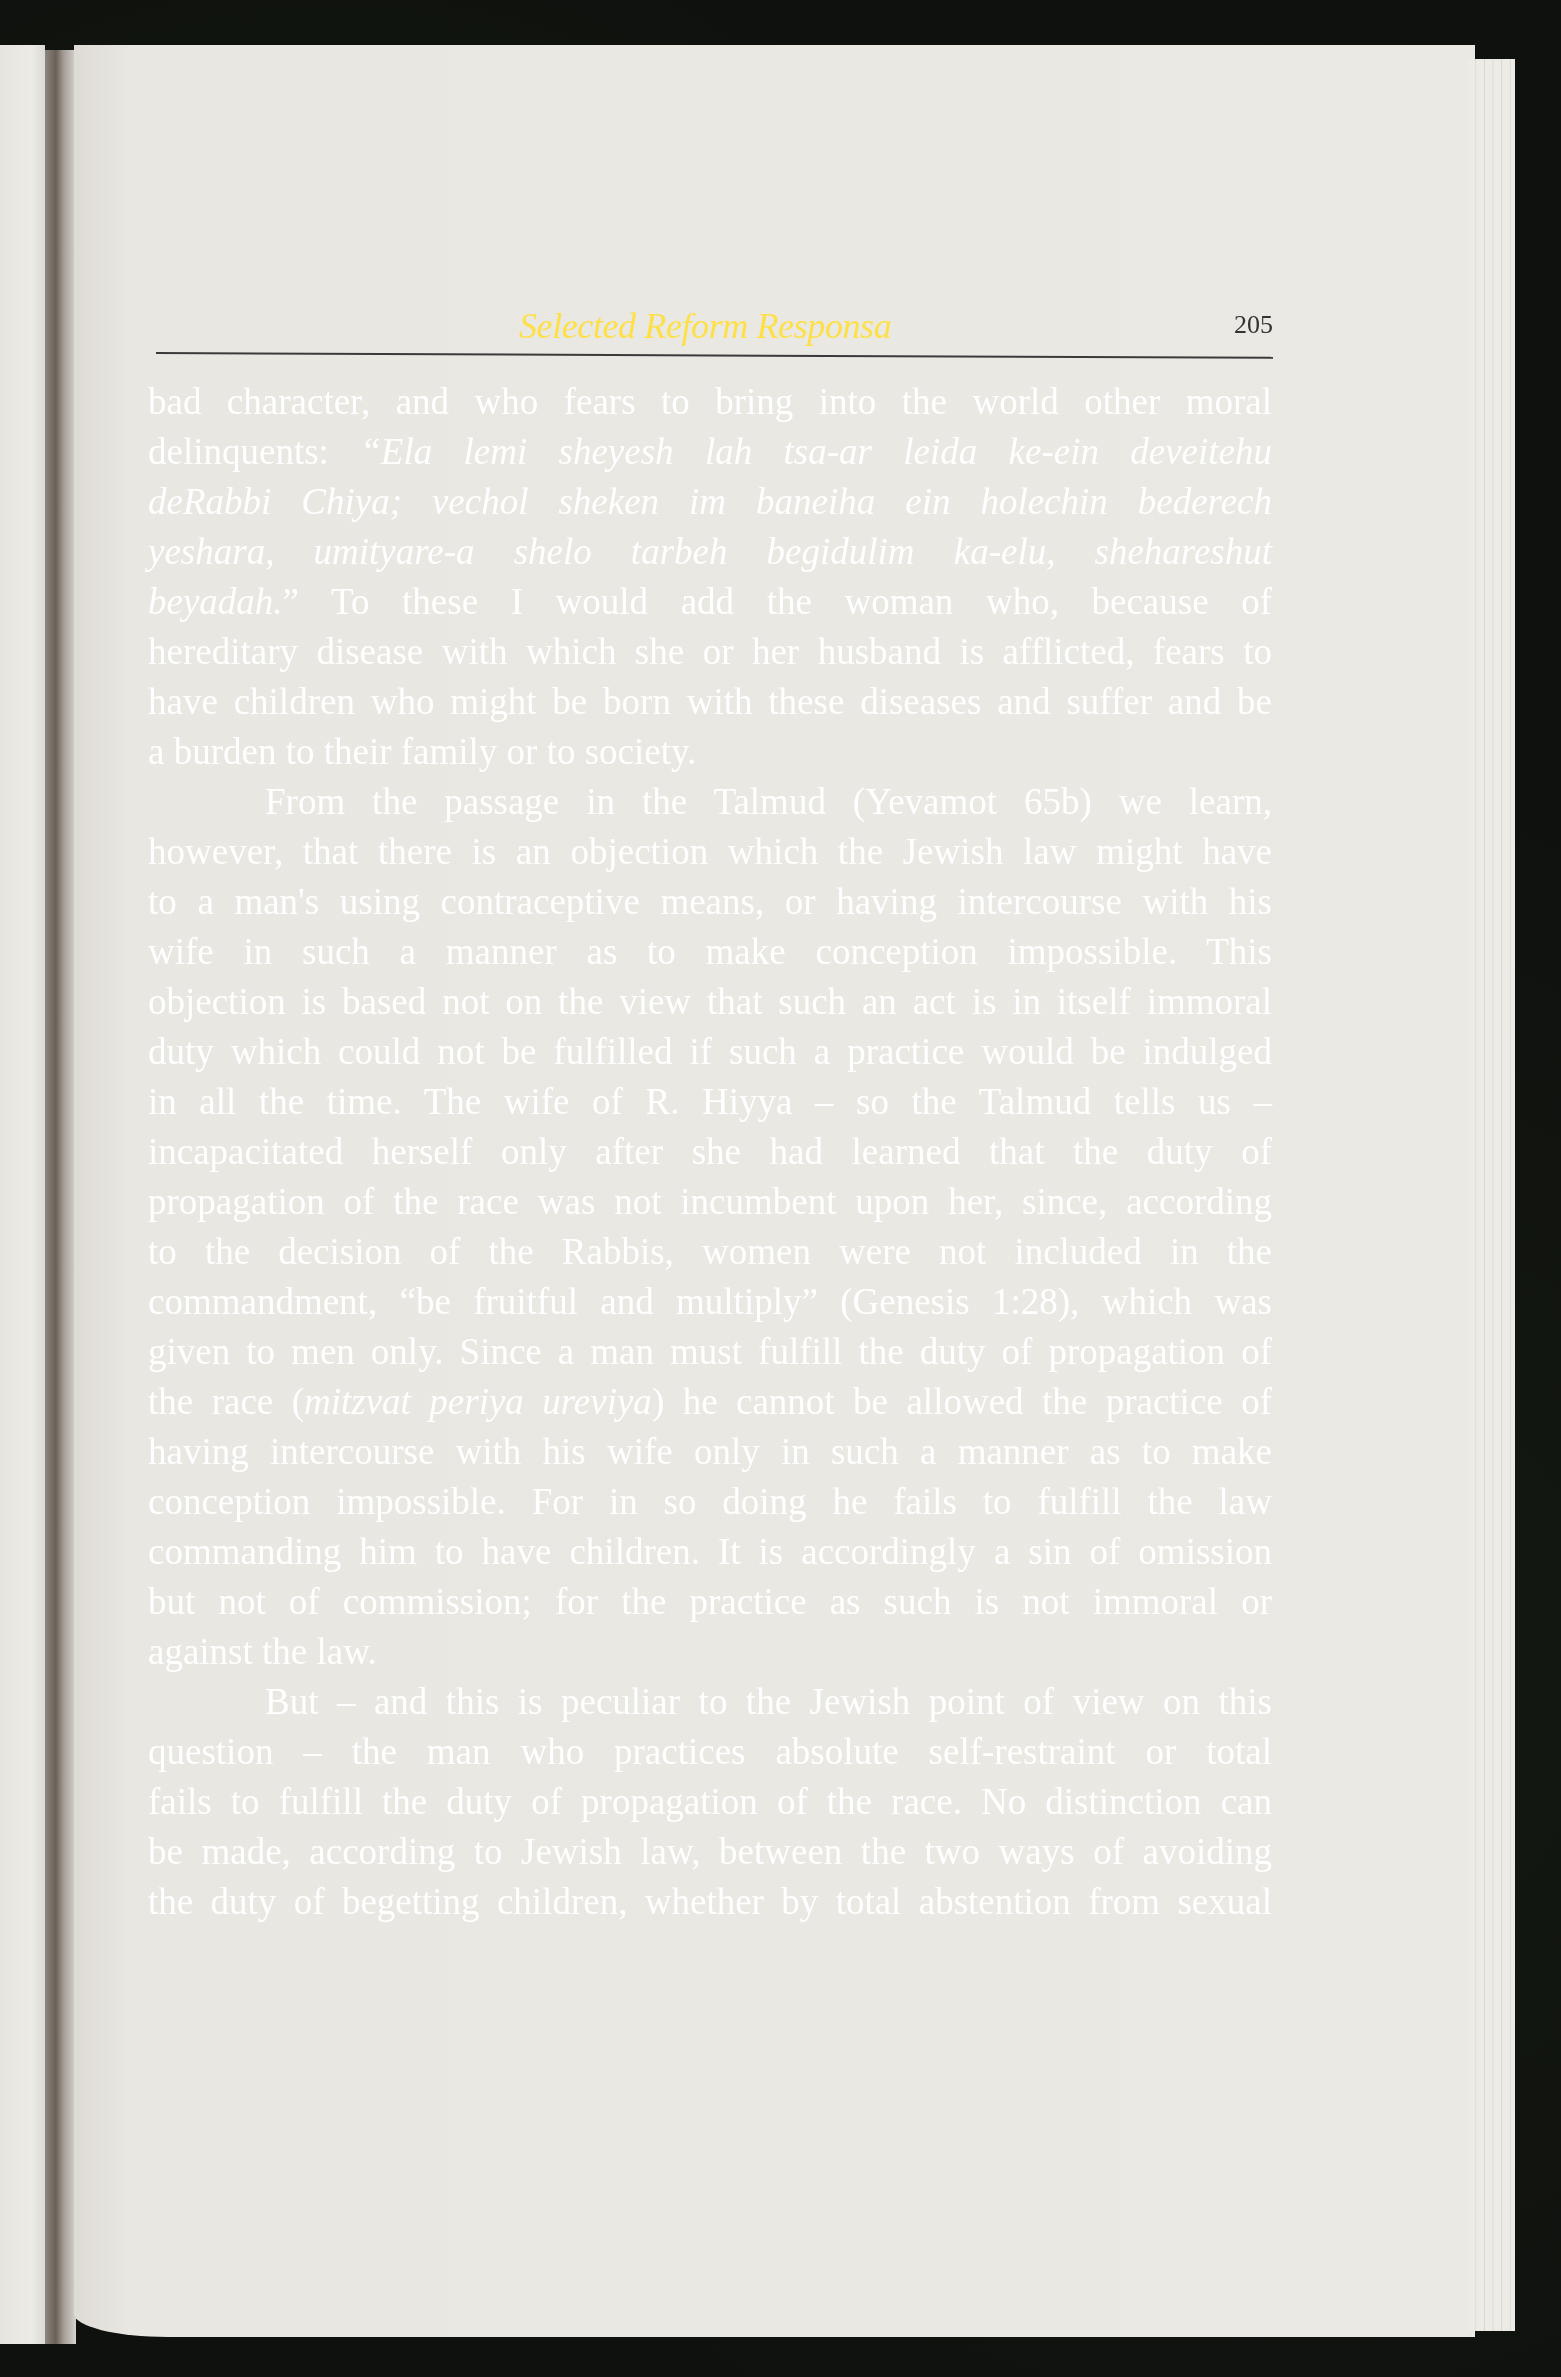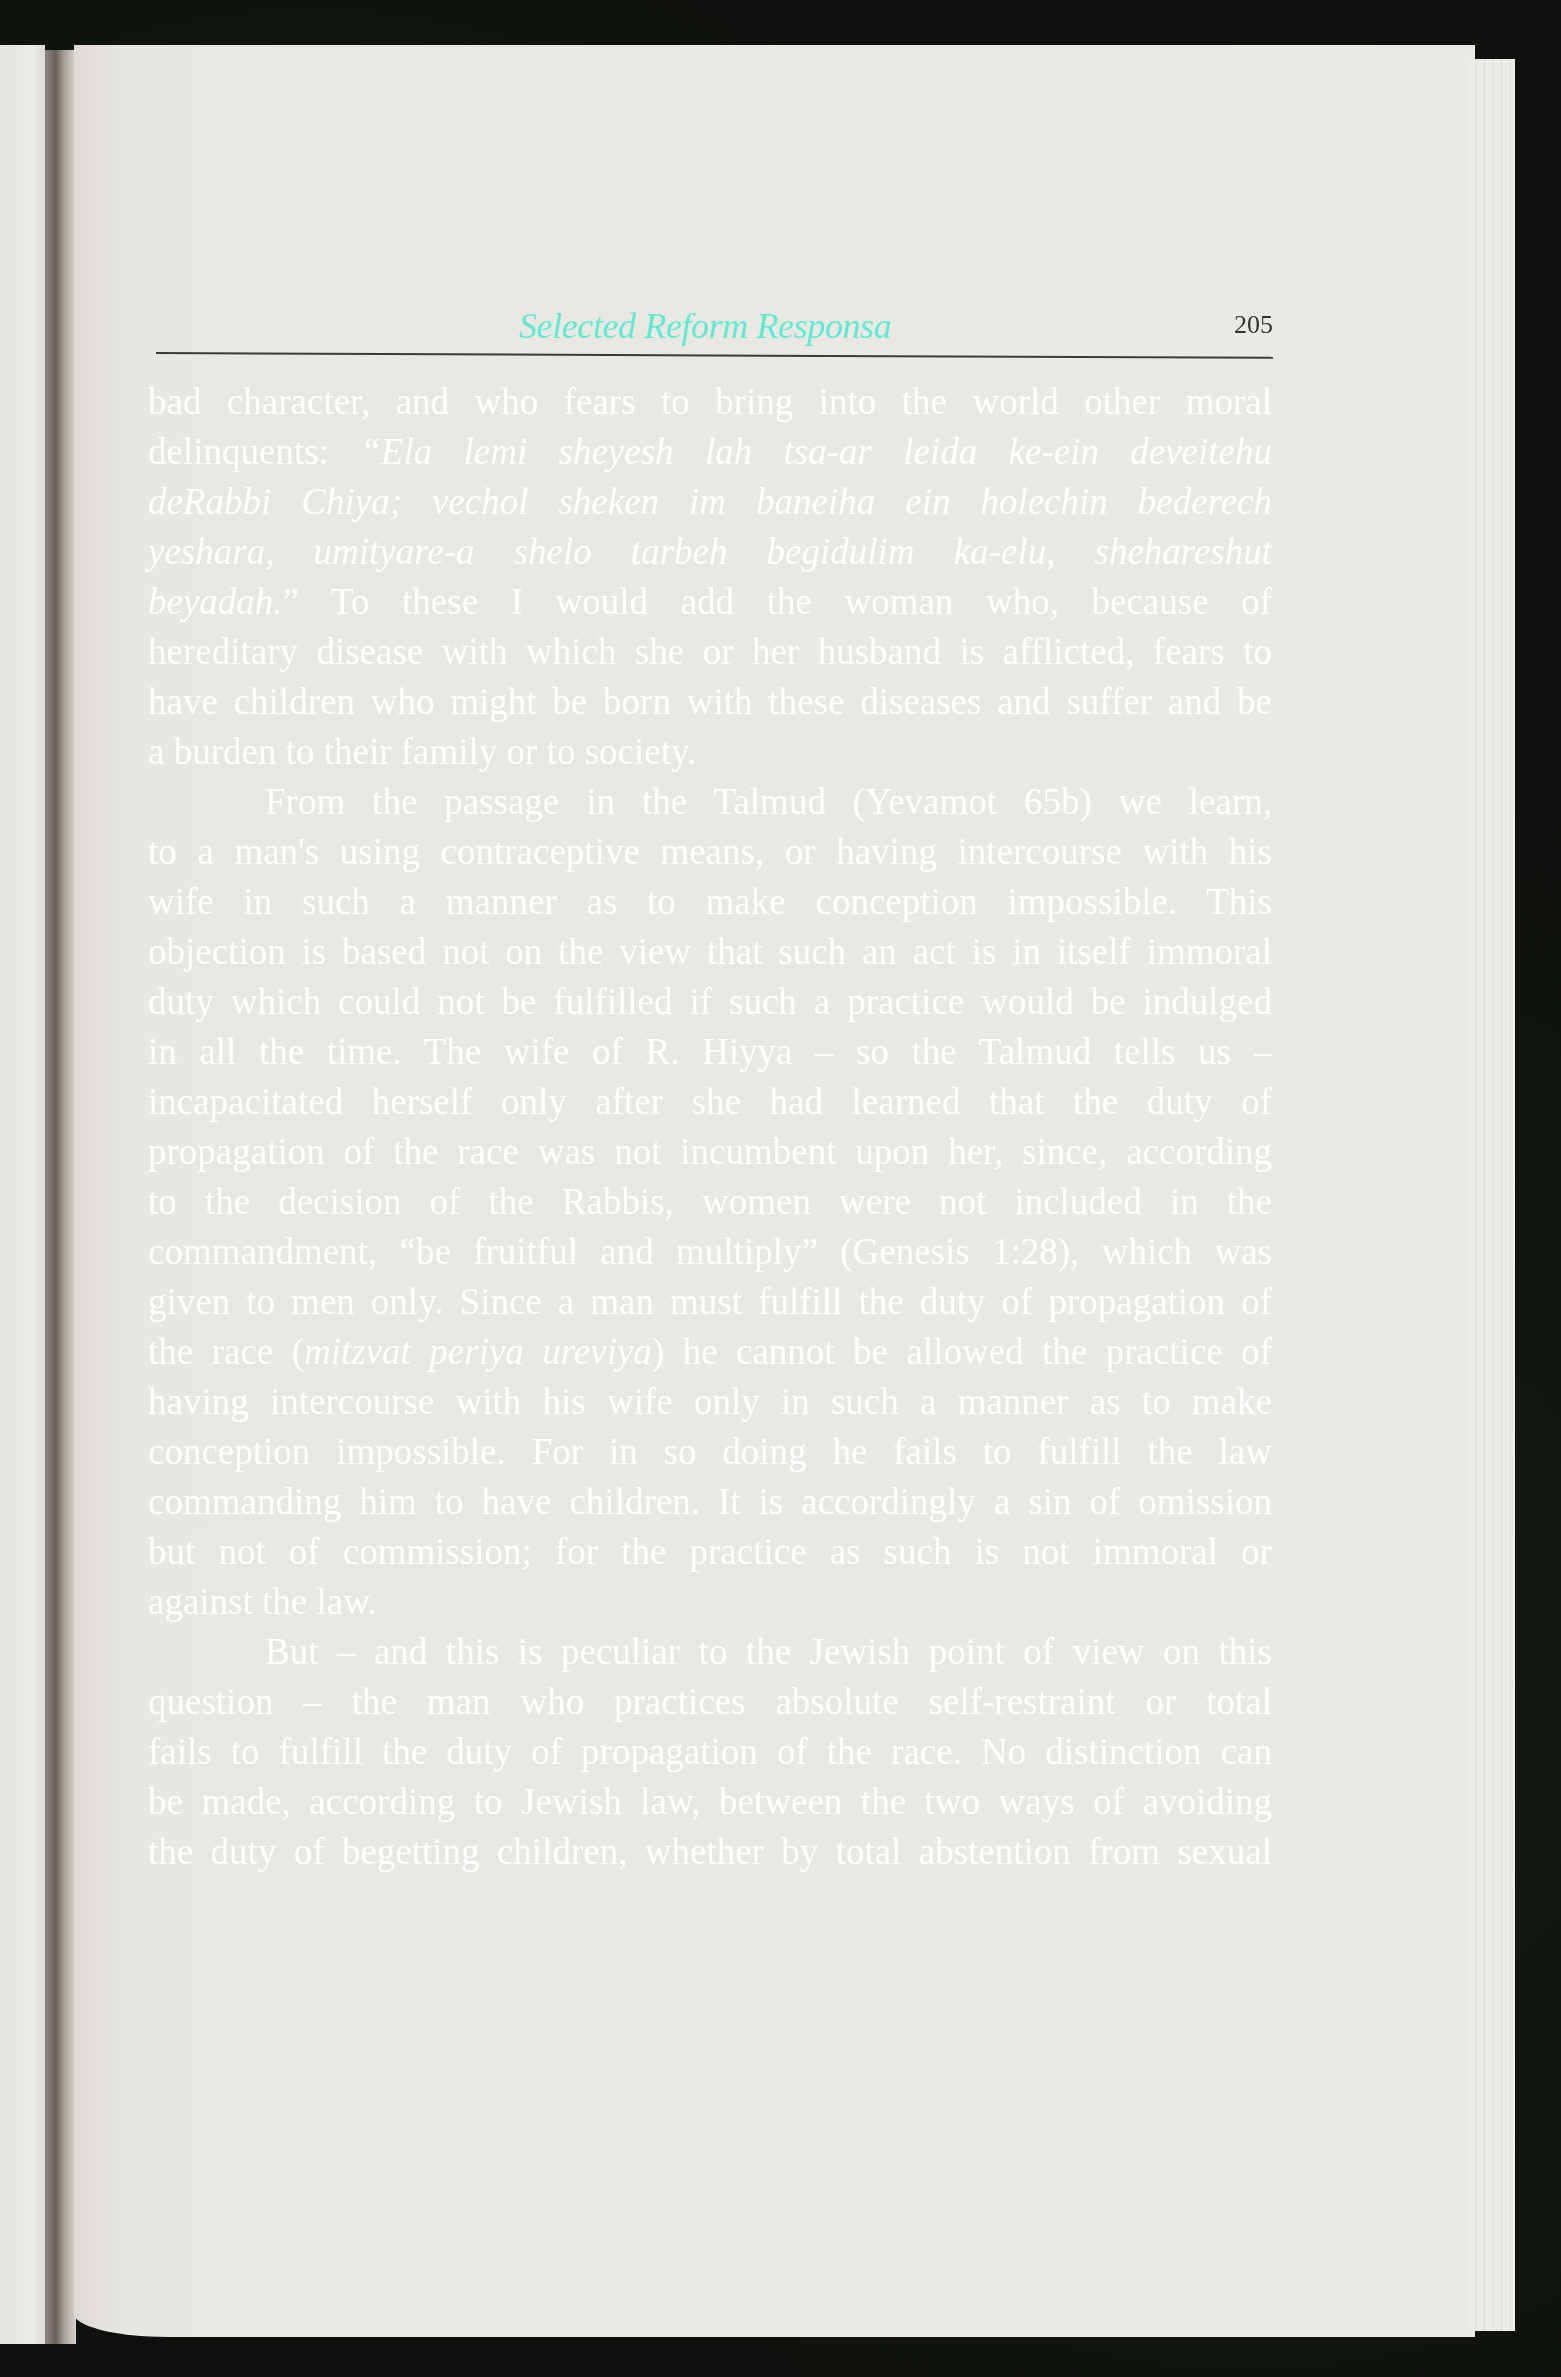--- a/index.html
+++ b/index.html
@@ -32,21 +32,21 @@
   .page-stack {
     position: absolute; left: 1468px; top: 59px; width: 47px; height: 2272px;
     background:
       repeating-linear-gradient(to right, #ecebe6 0px, #ecebe6 7px, #d8d5cf 7.8px, #ecebe6 8.6px);
   }
   .header {
     position: absolute; left: 156px; top: 297px; width: 1117px; height: 55px;
   }
   .running-title {
     position: absolute; left: 363px; top: 7.8px;
-    font-style: italic; font-size: 36px; color: #5eead4;
+    font-style: italic; font-size: 36px; color: #fde047;
     letter-spacing: -0.4px;
   }
   .page-number {
     position: absolute; right: 0; top: 12.5px;
     font-size: 26px; color: #333;
   }
   .header-rule {
     position: absolute; left: 0; top: 55px; width: 1117px; height: 2.3px;
     background: #3a3a3a; transform: rotate(0.25deg); transform-origin: left;
   }
@@ -80,20 +80,21 @@
 <div class="body-text" id="body-text">
     <span class="line"><span>bad character, and who fears to bring into the world other moral</span></span>
     <span class="line"><span>delinquents: </span><span class="it">“Ela lemi sheyesh lah tsa-ar leida ke-ein deveitehu</span></span>
     <span class="line"><span class="it">deRabbi Chiya; vechol sheken im baneiha ein holechin bederech</span></span>
     <span class="line"><span class="it">yeshara, umityare-a shelo tarbeh begidulim ka-elu, shehareshut</span></span>
     <span class="line"><span class="it">beyadah.</span><span>” To these I would add the woman who, because of</span></span>
     <span class="line"><span>hereditary disease with which she or her husband is afflicted, fears to</span></span>
     <span class="line"><span>have children who might be born with these diseases and suffer and be</span></span>
     <span class="line last"><span>a burden to their family or to society.</span></span>
     <span class="line indent"><span>From the passage in the Talmud (Yevamot 65b) we learn,</span></span>
+    <span class="line"><span>however, that there is an objection which the Jewish law might have</span></span>
     <span class="line"><span>to a man's using contraceptive means, or having intercourse with his</span></span>
     <span class="line"><span>wife in such a manner as to make conception impossible. This</span></span>
     <span class="line"><span>objection is based not on the view that such an act is in itself immoral</span></span>
     <span class="line"><span>duty which could not be fulfilled if such a practice would be indulged</span></span>
     <span class="line"><span>in all the time. The wife of R. Hiyya – so the Talmud tells us –</span></span>
     <span class="line"><span>incapacitated herself only after she had learned that the duty of</span></span>
     <span class="line"><span>propagation of the race was not incumbent upon her, since, according</span></span>
     <span class="line"><span>to the decision of the Rabbis, women were not included in the</span></span>
     <span class="line"><span>commandment, “be fruitful and multiply” (Genesis 1:28), which was</span></span>
     <span class="line"><span>given to men only. Since a man must fulfill the duty of propagation of</span></span>

